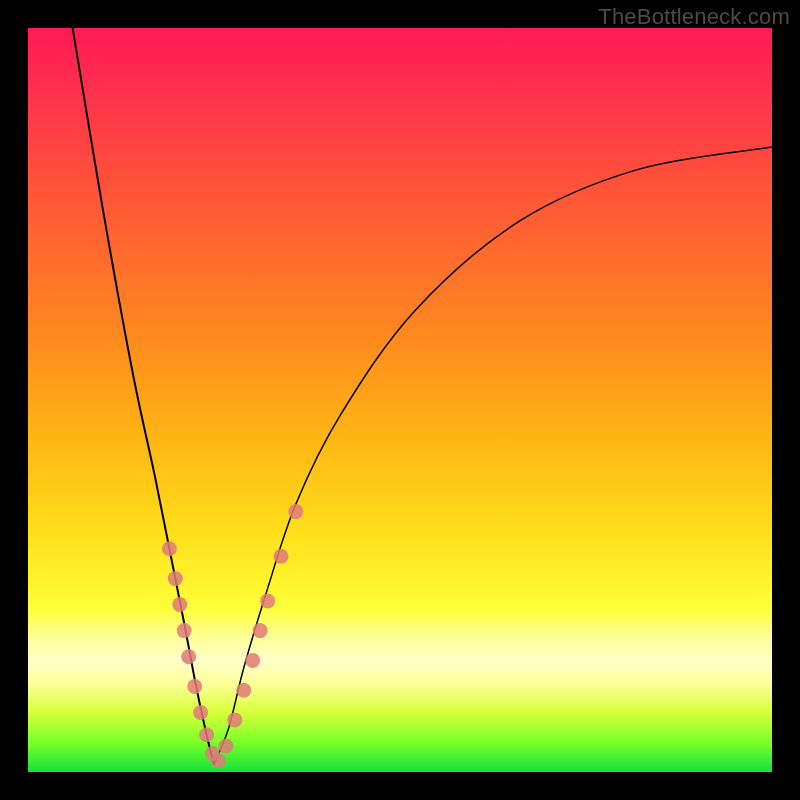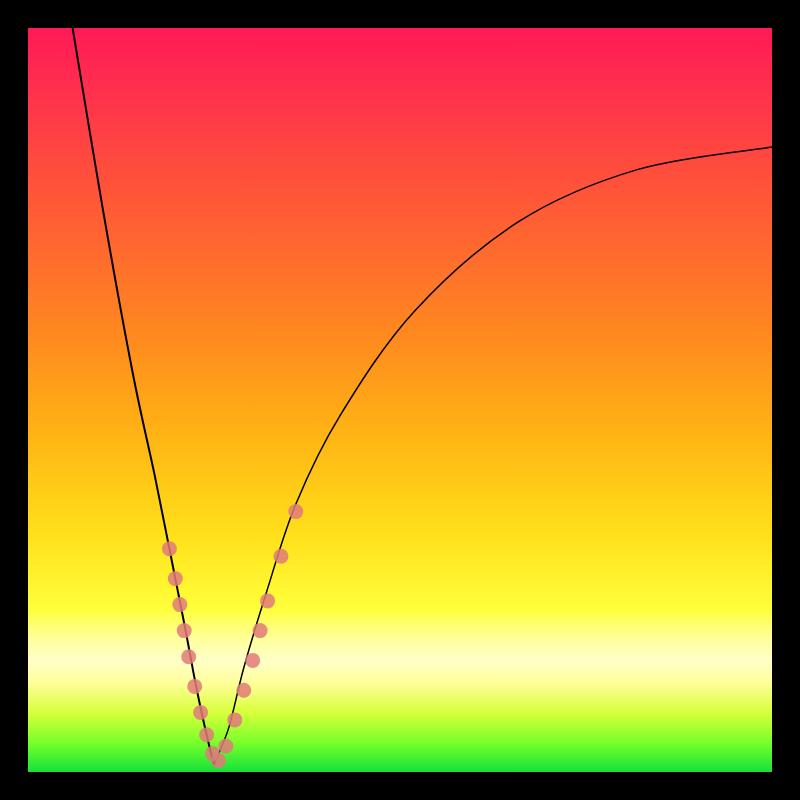--- a/index.html
+++ b/index.html
@@ -97,14 +97,15 @@
           <circle cx="215.8" cy="662.2" r="7.5" fill="#e07a7a" fill-opacity="0.85"></circle>
           <circle cx="224.7" cy="632.4" r="7.5" fill="#e07a7a" fill-opacity="0.85"></circle>
           <circle cx="232.1" cy="602.6" r="7.5" fill="#e07a7a" fill-opacity="0.85"></circle>
           <circle cx="239.6" cy="572.9" r="7.5" fill="#e07a7a" fill-opacity="0.85"></circle>
           <circle cx="253.0" cy="528.2" r="7.5" fill="#e07a7a" fill-opacity="0.85"></circle>
           <circle cx="267.8" cy="483.6" r="7.5" fill="#e07a7a" fill-opacity="0.85"></circle>
         </g>
     </svg>
 
   </div>
+  <div class="watermark">TheBottleneck.com</div>
 
 </div>
 
 </body></html>

